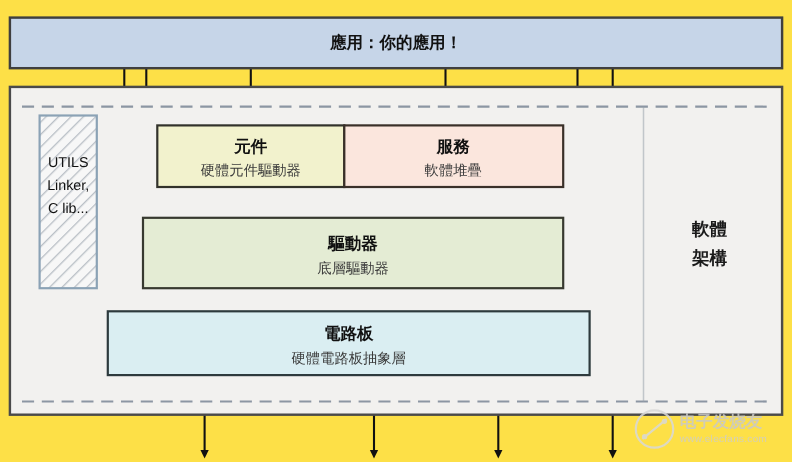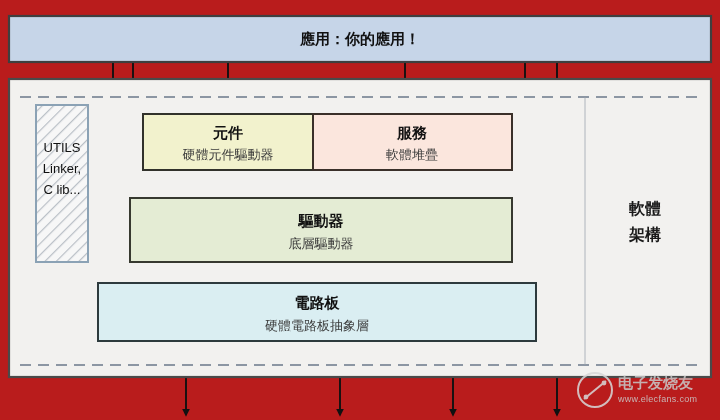--- a/index.html
+++ b/index.html
@@ -7,21 +7,21 @@
     padding: 0;
     background: #ffffff;
   }
   body {
     font-family: "Liberation Sans", "DejaVu Sans", sans-serif;
   }
   #stage {
     position: relative;
     width: 720px;
     height: 420px;
-    background: #b91c1c;
+    background: #fde047;
     overflow: hidden;
   }
   #diagram {
     position: absolute;
     left: 0;
     top: 0;
     width: 720px;
     height: 420px;
     display: block;
   }

